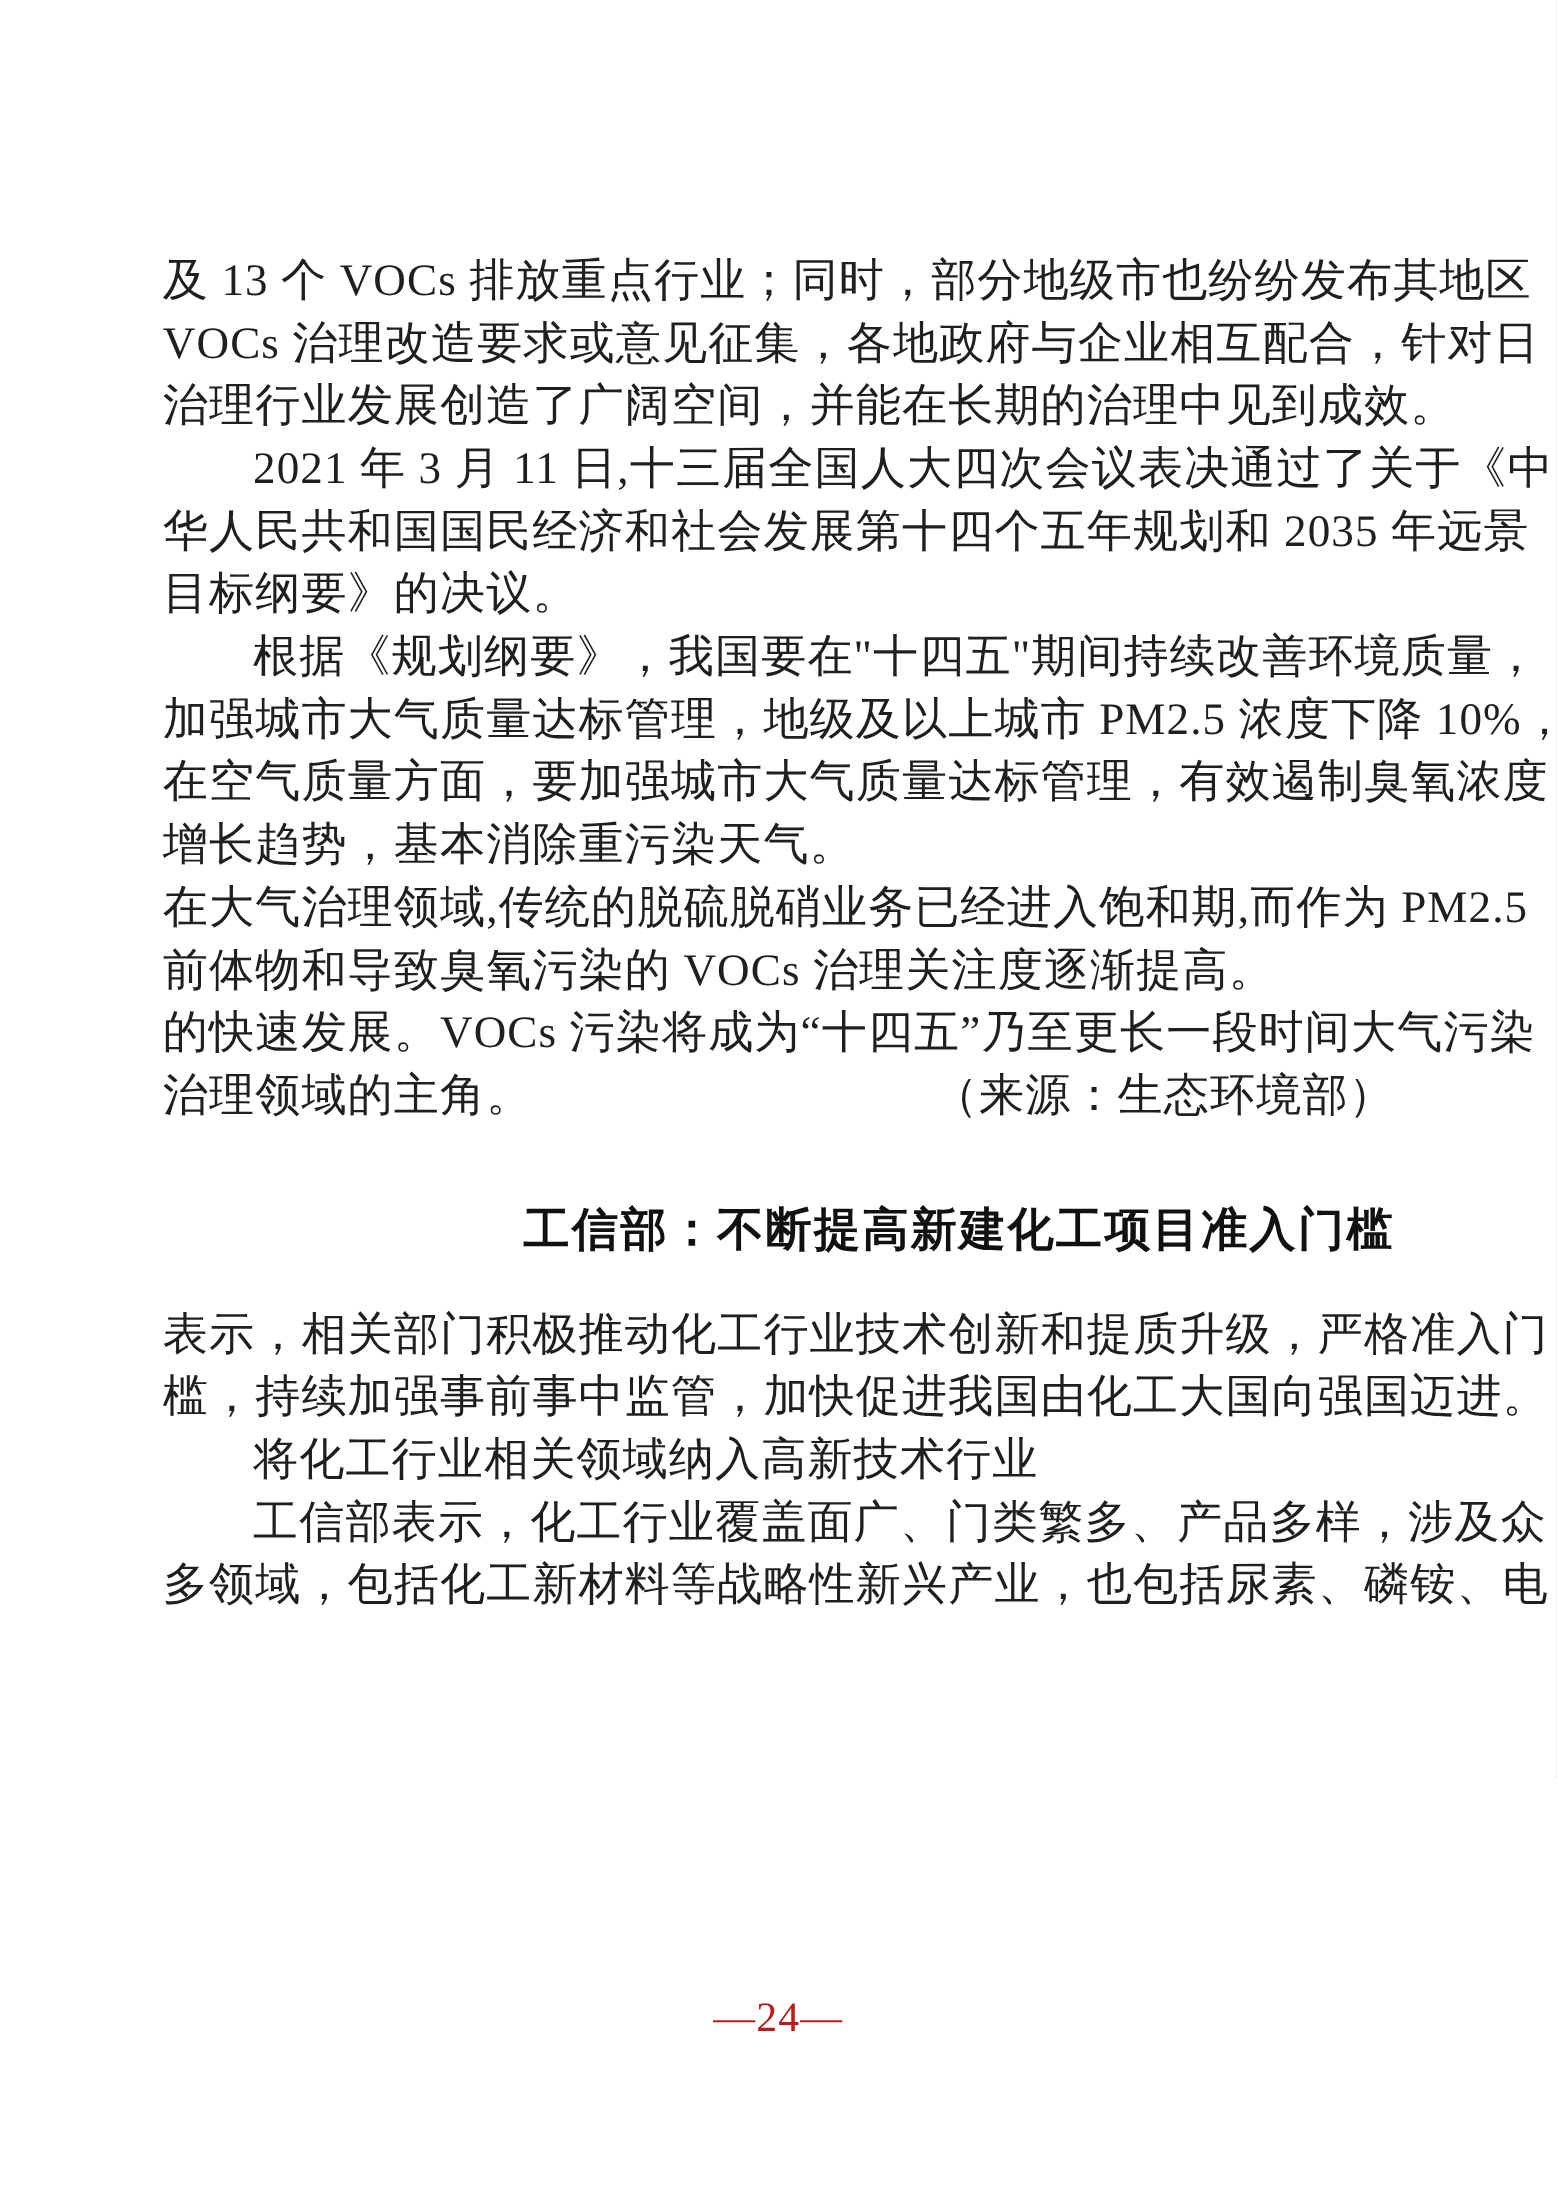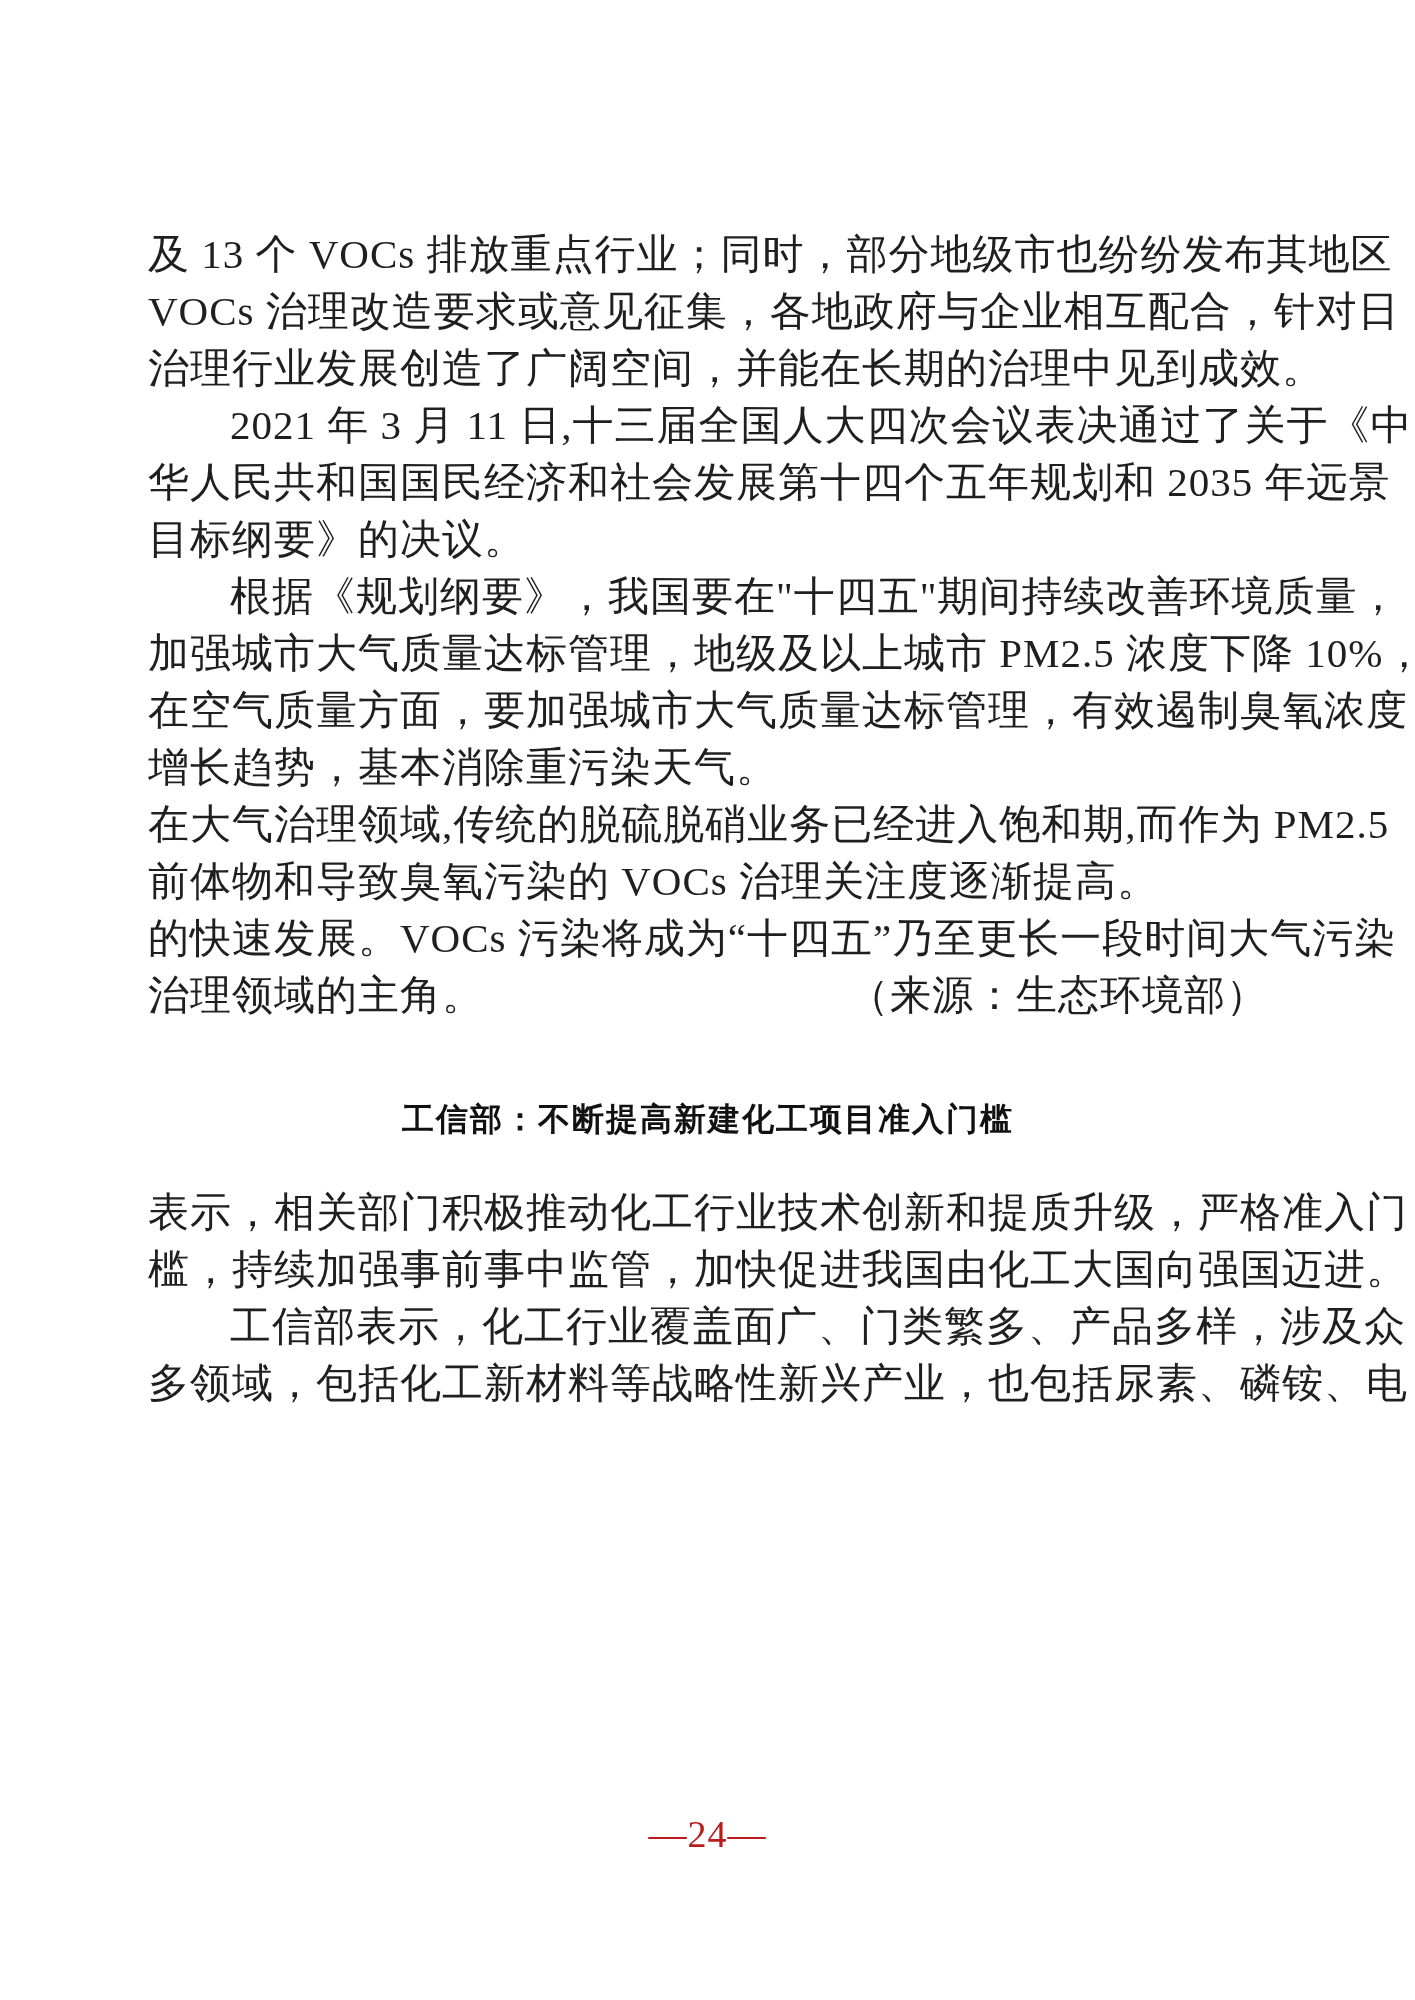--- a/index.html
+++ b/index.html
@@ -33,24 +33,24 @@
   }
   .line.indent {
     padding-left: 82px;
   }
   .line-split {
     display: flex;
     justify-content: space-between;
     align-items: baseline;
   }
   .article-title {
-    font-size: 32px;
+    font-size: 42px;
     line-height: 70px;
     font-weight: bold;
-    text-align: center;
+    text-align: right;
     color: #111111;
     margin-top: 60px;
     margin-bottom: 30px;
     letter-spacing: 2px;
   }
   .page-number {
     position: absolute;
     top: 1812px;
     left: 0;
     width: 100%;
@@ -98,20 +98,23 @@
       </div>
     </div>
 
     <div class="article-title">工信部：不断提高新建化工项目准入门槛</div>
 
     <div class="para">
       <div class="line">表示，相关部门积极推动化工行业技术创新和提质升级，严格准入门</div>
       <div class="line">槛，持续加强事前事中监管，加快促进我国由化工大国向强国迈进。</div>
     </div>
 
+    <div class="para">
+      <div class="line indent">将化工行业相关领域纳入高新技术行业</div>
+    </div>
 
     <div class="para">
       <div class="line indent">工信部表示，化工行业覆盖面广、门类繁多、产品多样，涉及众</div>
       <div class="line">多领域，包括化工新材料等战略性新兴产业，也包括尿素、磷铵、电</div>
     </div>
 
   </div>
 
   <div class="page-number">—24—</div>
 </div>

